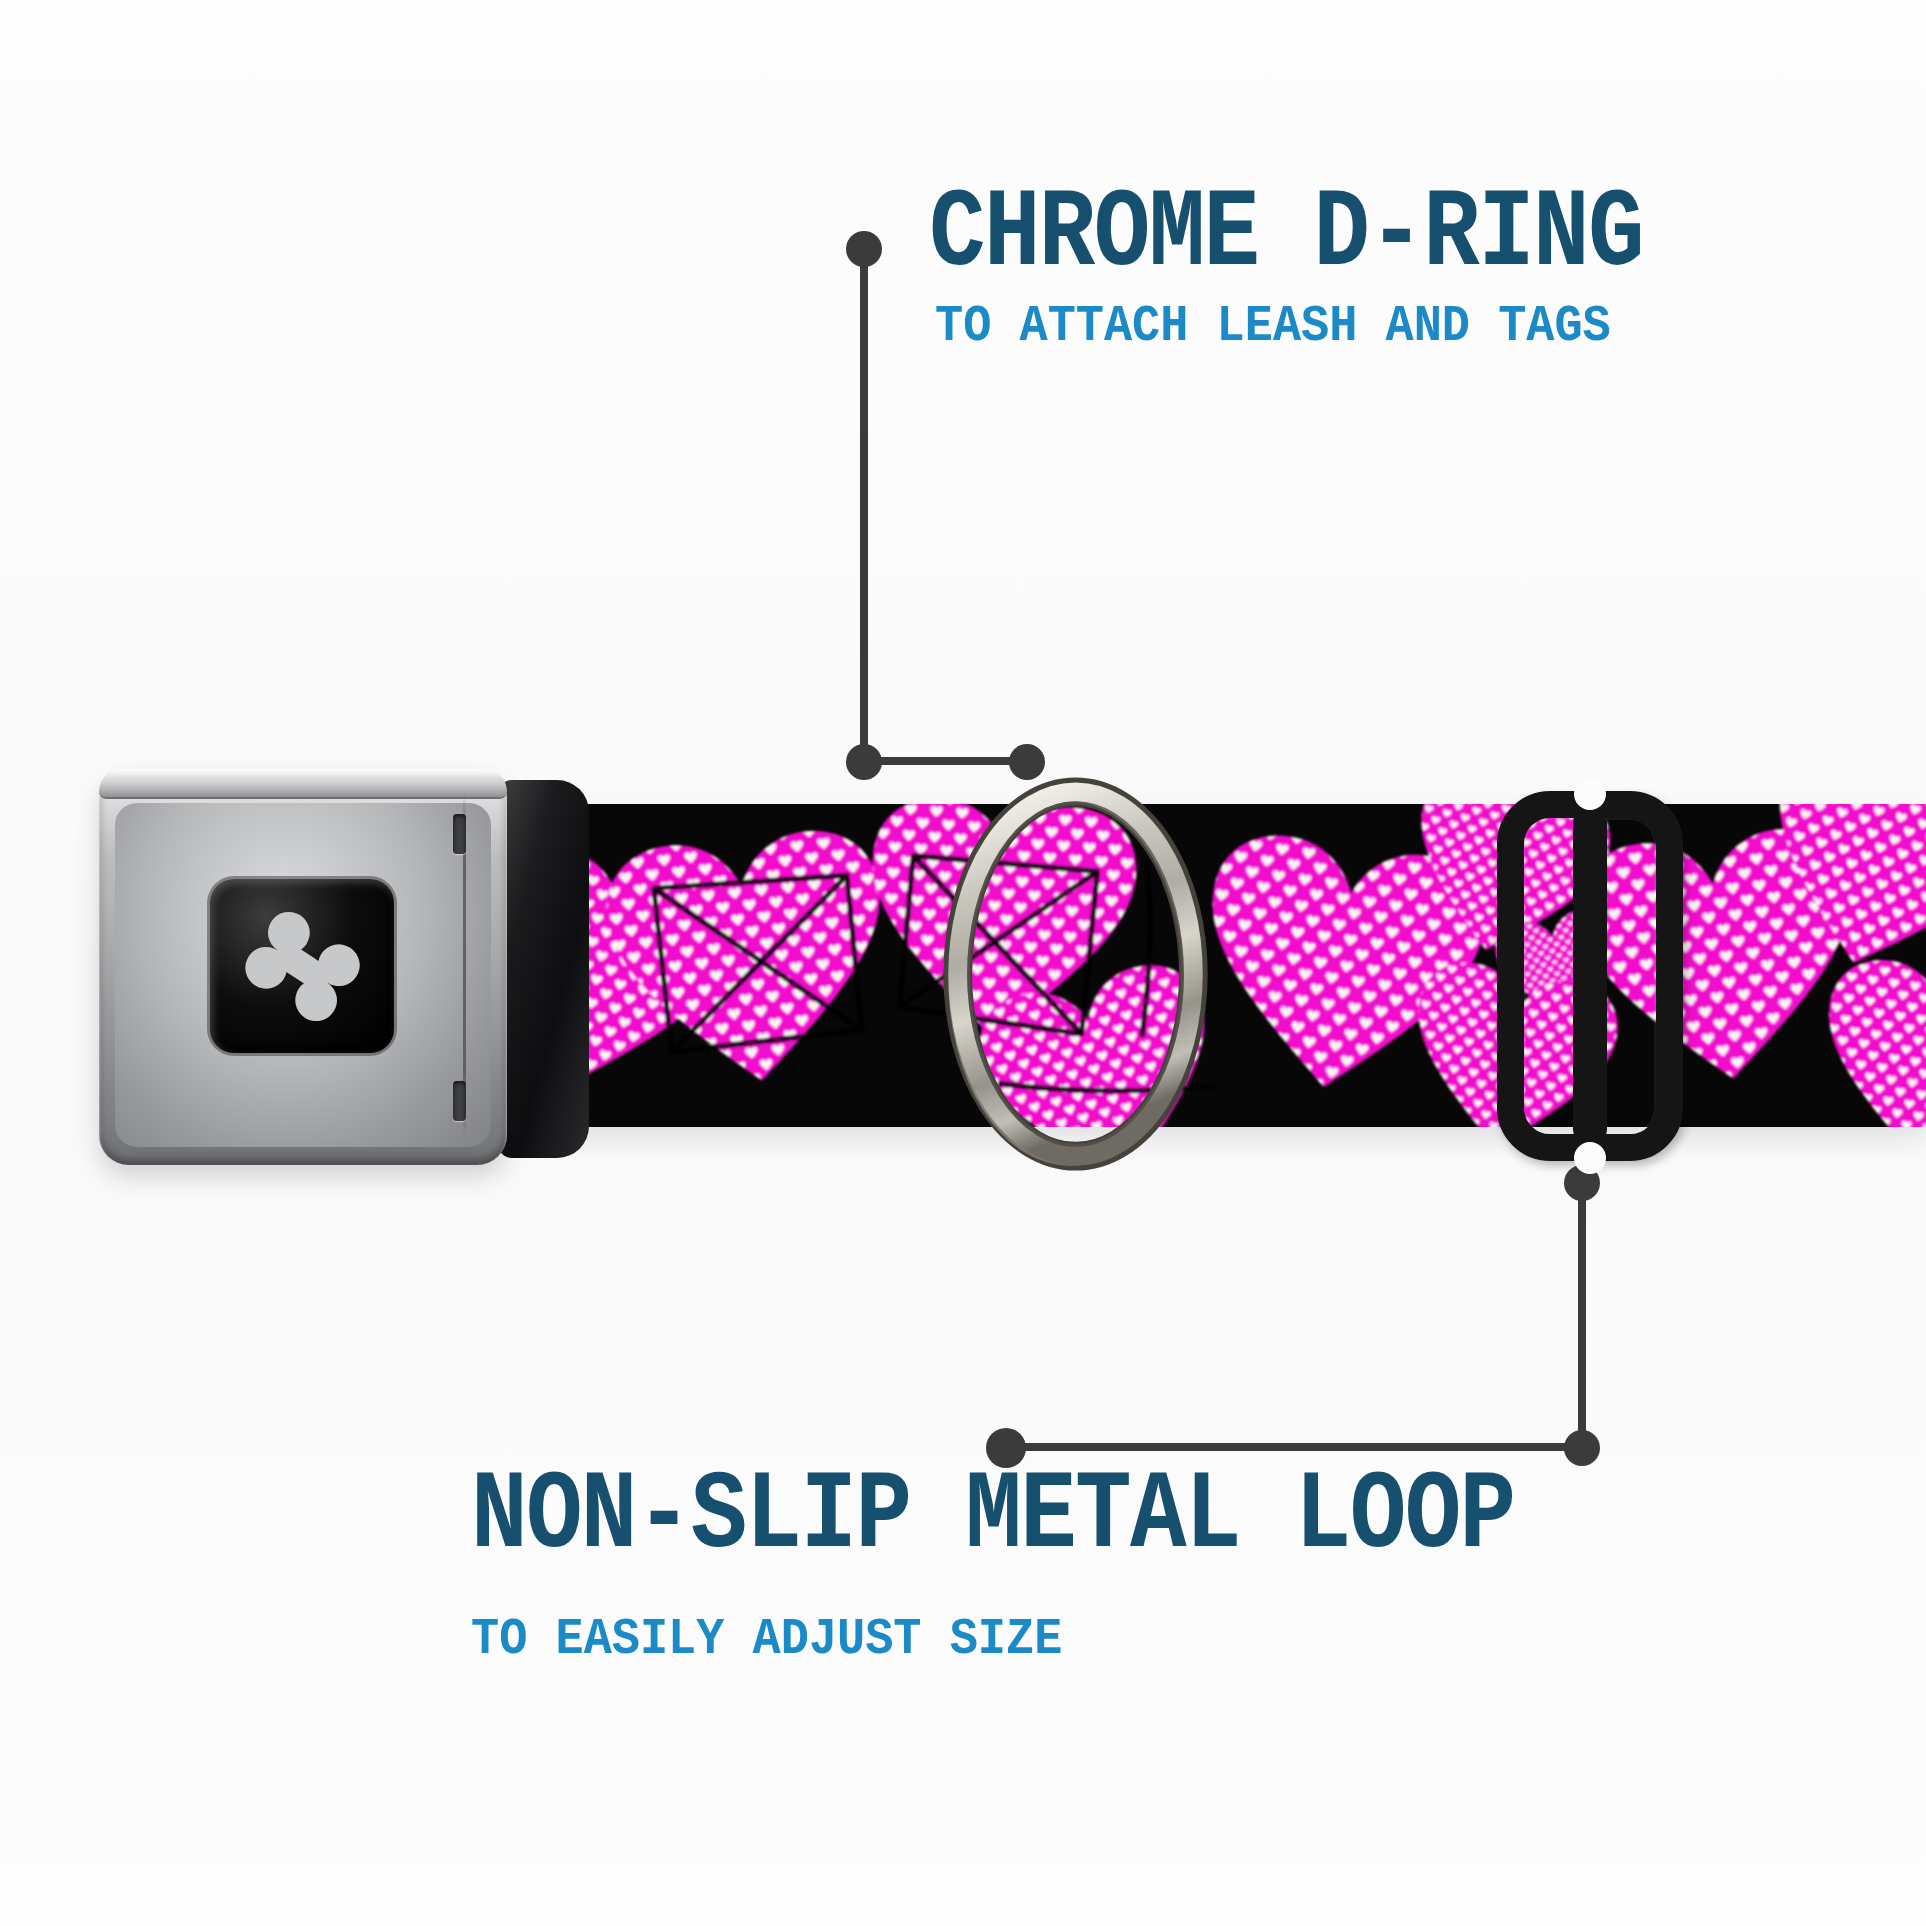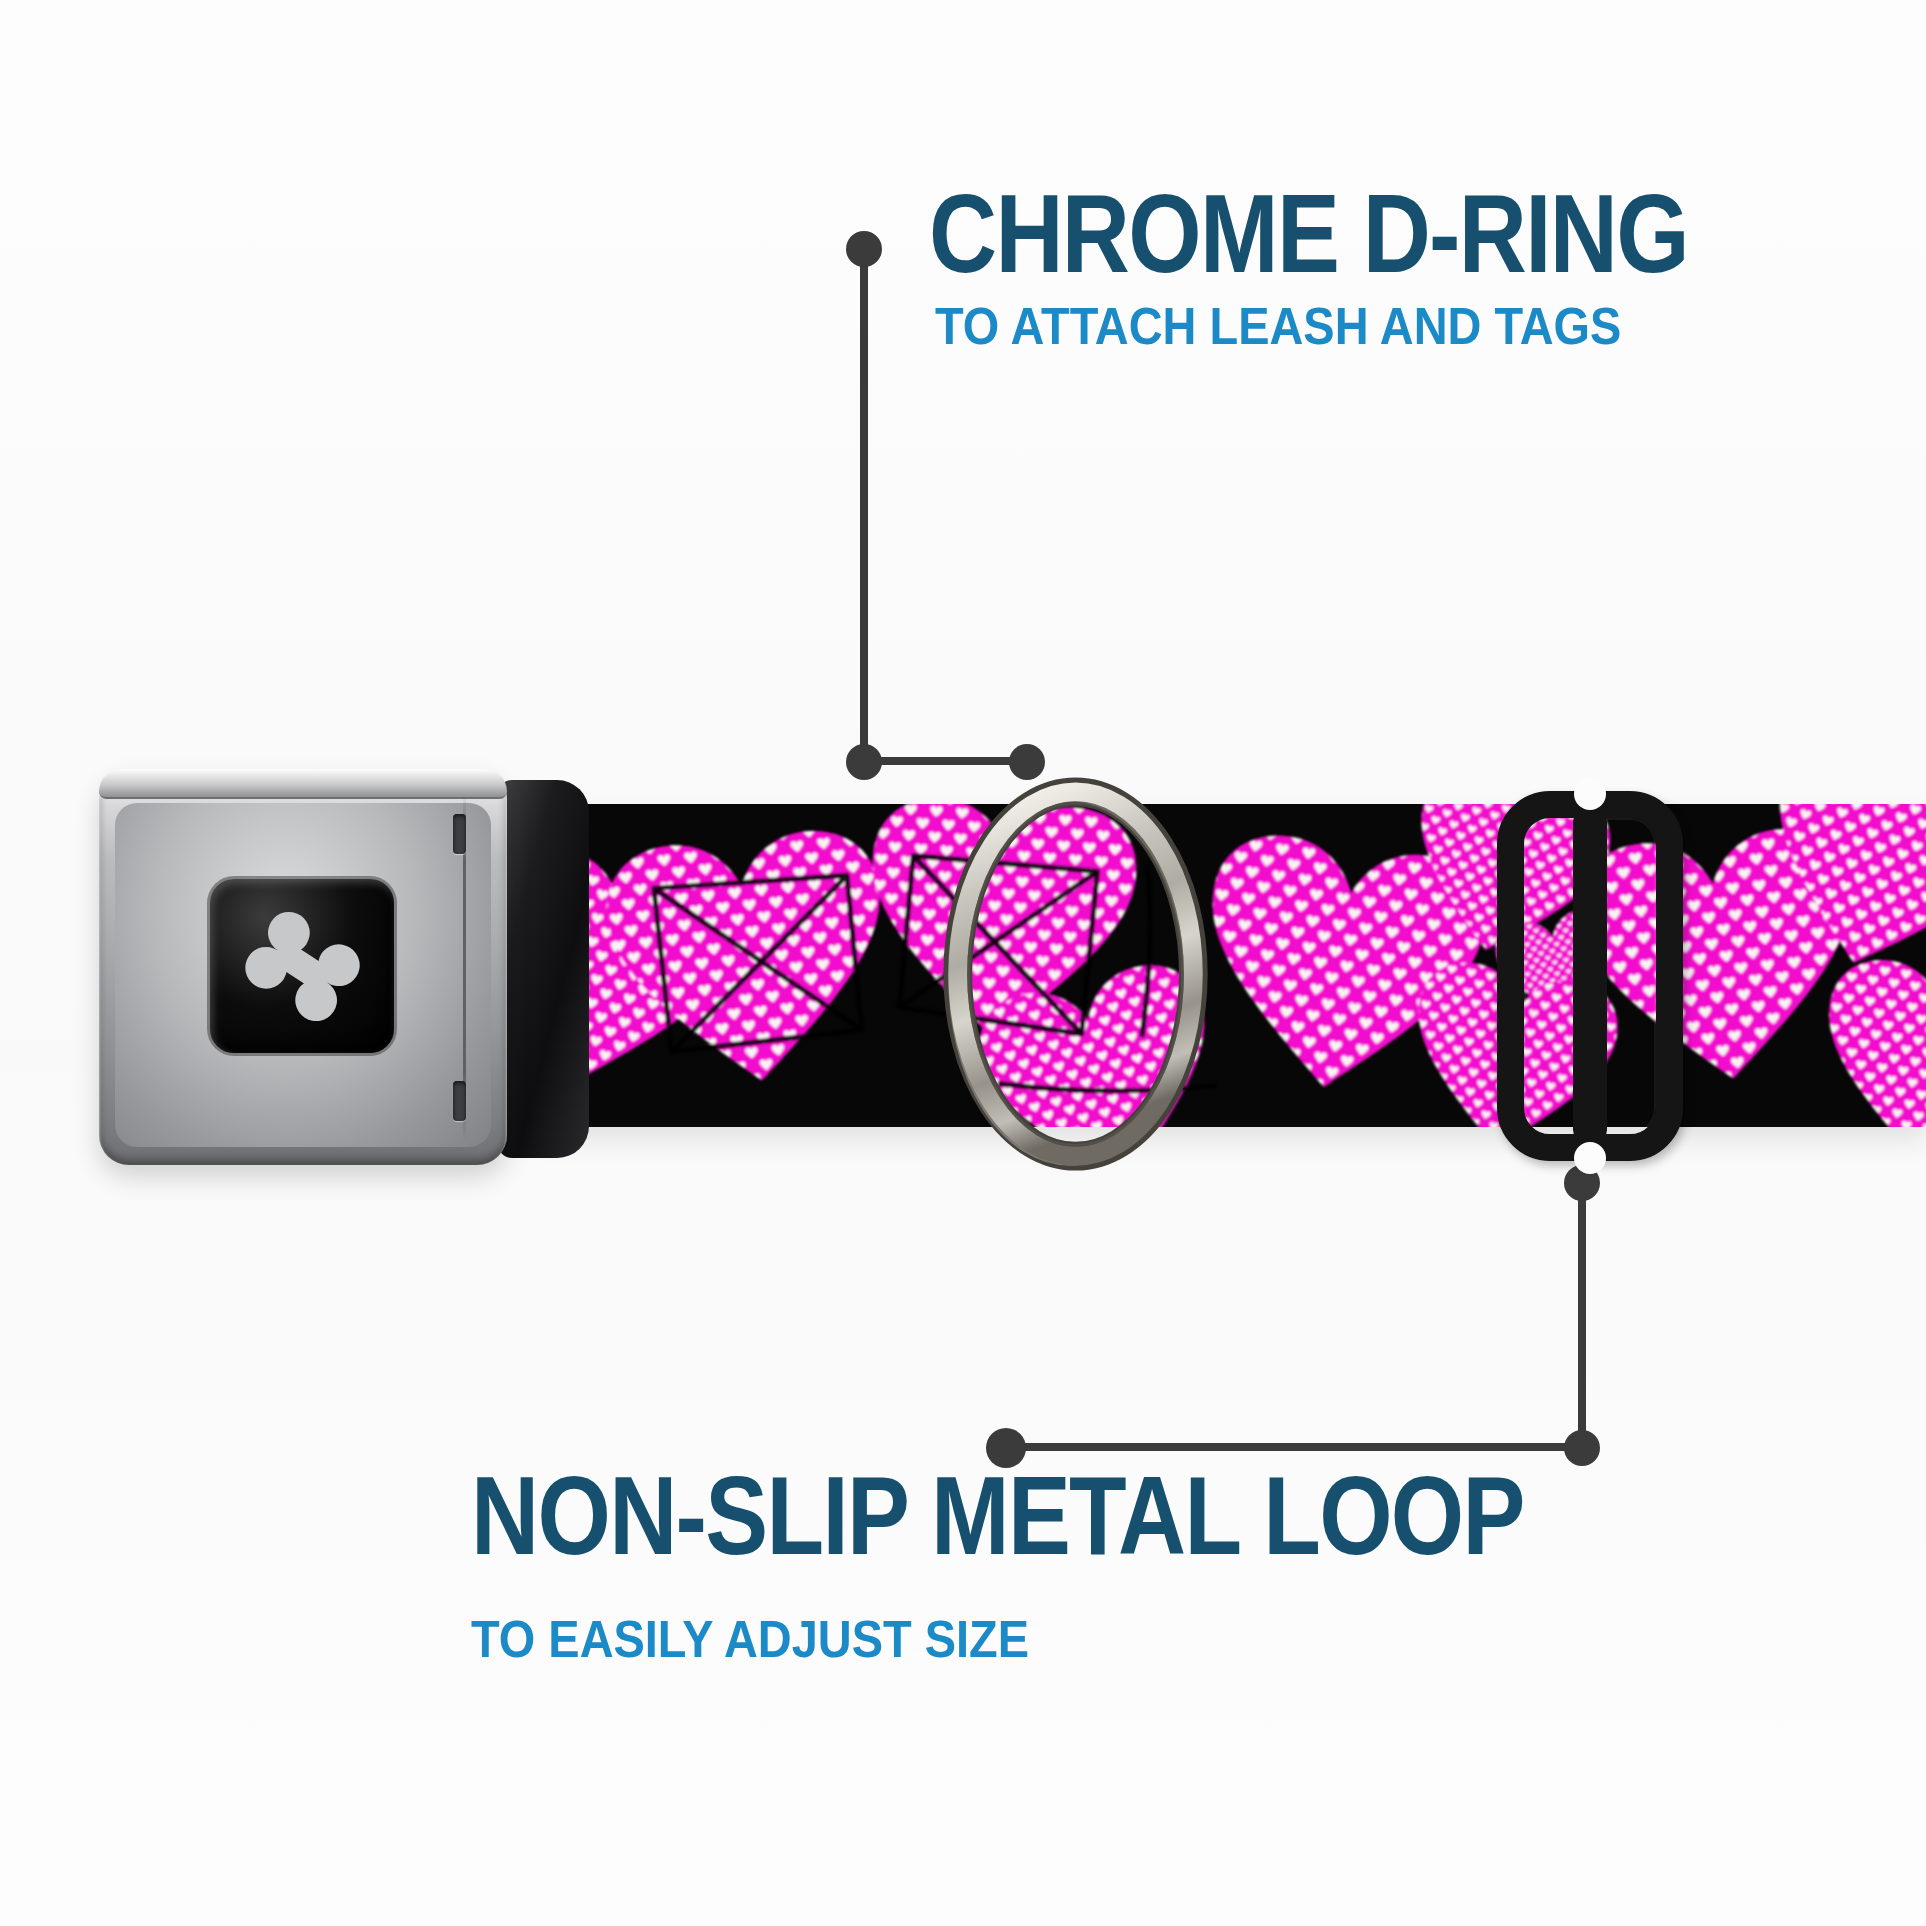--- a/index.html
+++ b/index.html
@@ -1,18 +1,18 @@
 <!DOCTYPE html>
 <html style="--title-blue: #17506f; --subtitle-blue: #1b8ac6; --callout: #3b3b3b; --strap-black: #070707; --heart-pink: #f211ce; --heart-white: #f7f4f3; --bone-gray: #c7c8ca; --slider-black: #151515;"><head>
 <meta charset="utf-8">
 <style>
   html,body{margin:0;padding:0;background:#fff;}
   .page{position:relative;width:1927px;height:1927px;overflow:hidden;
         background:linear-gradient(180deg,#fdfdfd 0%,#f9f9f9 55%,#fdfdfd 100%);
-        font-family:Liberation Sans, sans-serif;}
+        font-family:Liberation Mono, monospace;}
 
   
   .callout-title{position:absolute;line-height:1;font-weight:bold;
         font-size:111px;letter-spacing:-2px;color:var(--title-blue);
         transform:scaleX(.85);transform-origin:left top;white-space:nowrap;}
   .callout-sub{position:absolute;line-height:1;font-weight:bold;
         font-size:51px;letter-spacing:0;color:var(--subtitle-blue);
         transform:scaleX(.92);transform-origin:left top;white-space:nowrap;}
   .top-title{left:929px;top:179px;}
   .top-sub{left:935px;top:301px;}

